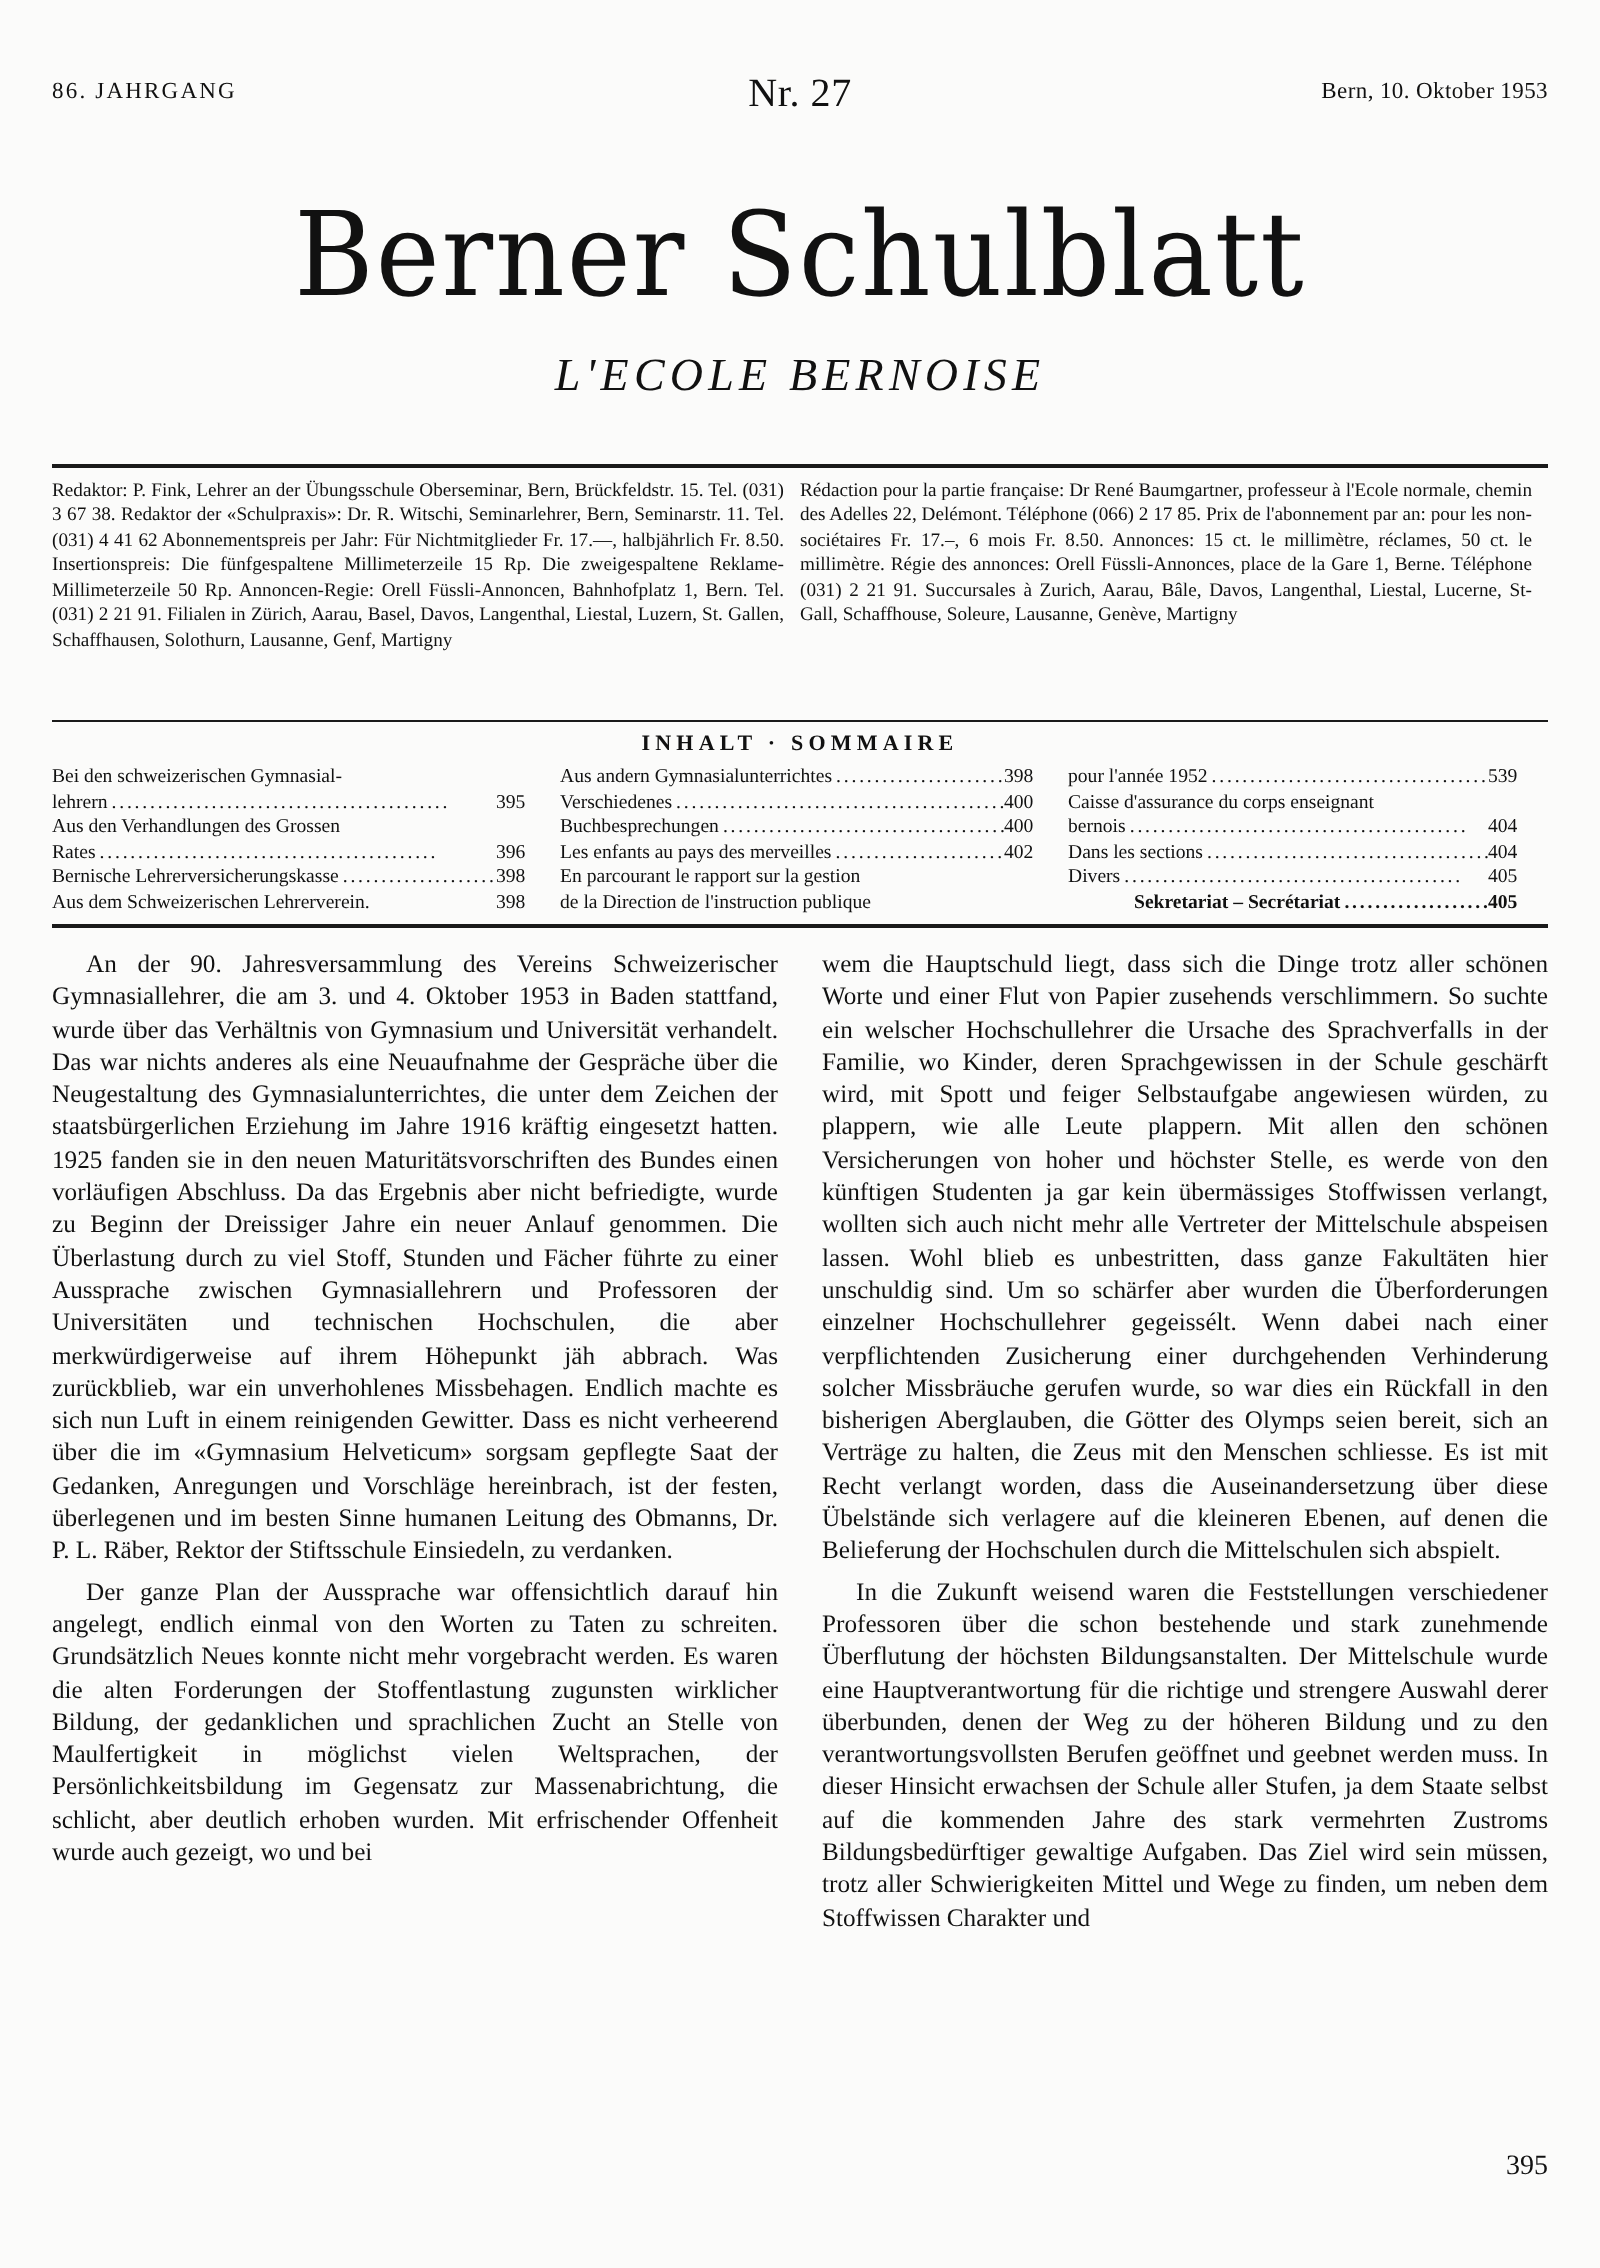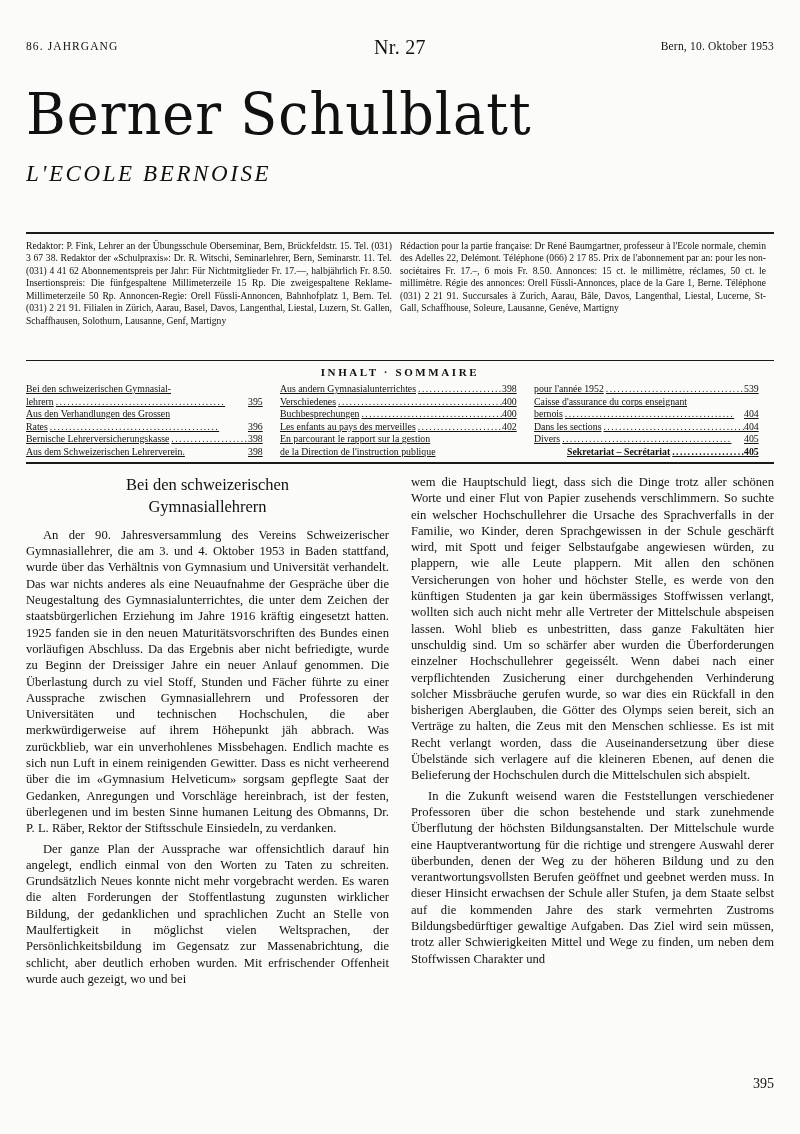--- a/index.html
+++ b/index.html
@@ -53,23 +53,24 @@
     top: -4px;
   }
   .topbar .place-date {
     font-size: 11.5px;
     letter-spacing: 0.2px;
   }
 
   
   .masthead {
     position: absolute;
-    top: 84px;
-    left: 0;
-    width: 748px;
+    top: 98px;
+    left: 0;
+    width: 748px;
+    text-align: center;
   }
   .masthead .title {
     font-family: "DejaVu Serif", "Liberation Serif", serif;
     font-size: 54px;
     line-height: 1.05;
     letter-spacing: 1px;
     font-weight: 400;
     transform: scaleY(1.08);
     transform-origin: center top;
   }
@@ -123,21 +124,21 @@
   .toc {
     position: absolute;
     top: 383px;
     left: 0;
     width: 748px;
     display: flex;
     gap: 14px;
     font-size: 9.8px;
     line-height: 1.28;
   }
-  .toc .col { width: 240px; text-decoration: underline; }
+  .toc .col { width: 240px; }
   .toc .col.c3 { width: 228px; }
   .toc .entry {
     display: flex;
     align-items: baseline;
     white-space: nowrap;
     overflow: hidden;
   }
   .toc .entry .txt { flex: 0 0 auto; }
   .toc .entry .dots {
     flex: 1 1 auto;
@@ -317,24 +318,20 @@
         </div>
       </div>
 
     </div>
 
     <div class="rule thick" style="top:462px;"></div>
 
     <div class="body-cols">
 
       <div class="bodycol">
-        <h1 class="article-title">
-          <span>Bei den schweizerischen</span><br>
-          <span>Gymnasiallehrern</span>
-        </h1>
         <p>An der 90. Jahresversammlung des Vereins Schweizerischer Gymnasiallehrer, die am 3. und 4. Oktober 1953 in Baden stattfand, wurde über das Verhältnis von Gymnasium und Universität verhandelt. Das war nichts anderes als eine Neuaufnahme der Gespräche über die Neugestaltung des Gymnasialunterrichtes, die unter dem Zeichen der staatsbürgerlichen Erziehung im Jahre 1916 kräftig eingesetzt hatten. 1925 fanden sie in den neuen Maturitätsvorschriften des Bundes einen vorläufigen Abschluss. Da das Ergebnis aber nicht befriedigte, wurde zu Beginn der Dreissiger Jahre ein neuer Anlauf genommen. Die Überlastung durch zu viel Stoff, Stunden und Fächer führte zu einer Aussprache zwischen Gymnasiallehrern und Professoren der Universitäten und technischen Hochschulen, die aber merkwürdigerweise auf ihrem Höhepunkt jäh abbrach. Was zurückblieb, war ein unverhohlenes Missbehagen. Endlich machte es sich nun Luft in einem reinigenden Gewitter. Dass es nicht verheerend über die im «Gymnasium Helveticum» sorgsam gepflegte Saat der Gedanken, Anregungen und Vorschläge hereinbrach, ist der festen, überlegenen und im besten Sinne humanen Leitung des Obmanns, Dr. P. L. Räber, Rektor der Stiftsschule Einsiedeln, zu verdanken.</p>
         <p>Der ganze Plan der Aussprache war offensichtlich darauf hin angelegt, endlich einmal von den Worten zu Taten zu schreiten. Grundsätzlich Neues konnte nicht mehr vorgebracht werden. Es waren die alten Forderungen der Stoffentlastung zugunsten wirklicher Bildung, der gedanklichen und sprachlichen Zucht an Stelle von Maulfertigkeit in möglichst vielen Weltsprachen, der Persönlichkeitsbildung im Gegensatz zur Massenabrichtung, die schlicht, aber deutlich erhoben wurden. Mit erfrischender Offenheit wurde auch gezeigt, wo und bei</p>
       </div>
 
       <div class="bodycol">
         <p class="cont">wem die Hauptschuld liegt, dass sich die Dinge trotz aller schönen Worte und einer Flut von Papier zusehends verschlimmern. So suchte ein welscher Hochschullehrer die Ursache des Sprachverfalls in der Familie, wo Kinder, deren Sprachgewissen in der Schule geschärft wird, mit Spott und feiger Selbstaufgabe angewiesen würden, zu plappern, wie alle Leute plappern. Mit allen den schönen Versicherungen von hoher und höchster Stelle, es werde von den künftigen Studenten ja gar kein übermässiges Stoffwissen verlangt, wollten sich auch nicht mehr alle Vertreter der Mittelschule abspeisen lassen. Wohl blieb es unbestritten, dass ganze Fakultäten hier unschuldig sind. Um so schärfer aber wurden die Überforderungen einzelner Hochschullehrer gegeissélt. Wenn dabei nach einer verpflichtenden Zusicherung einer durchgehenden Verhinderung solcher Missbräuche gerufen wurde, so war dies ein Rückfall in den bisherigen Aberglauben, die Götter des Olymps seien bereit, sich an Verträge zu halten, die Zeus mit den Menschen schliesse. Es ist mit Recht verlangt worden, dass die Auseinandersetzung über diese Übelstände sich verlagere auf die kleineren Ebenen, auf denen die Belieferung der Hochschulen durch die Mittelschulen sich abspielt.</p>
         <p>In die Zukunft weisend waren die Feststellungen verschiedener Professoren über die schon bestehende und stark zunehmende Überflutung der höchsten Bildungsanstalten. Der Mittelschule wurde eine Hauptverantwortung für die richtige und strengere Auswahl derer überbunden, denen der Weg zu der höheren Bildung und zu den verantwortungsvollsten Berufen geöffnet und geebnet werden muss. In dieser Hinsicht erwachsen der Schule aller Stufen, ja dem Staate selbst auf die kommenden Jahre des stark vermehrten Zustroms Bildungsbedürftiger gewaltige Aufgaben. Das Ziel wird sein müssen, trotz aller Schwierigkeiten Mittel und Wege zu finden, um neben dem Stoffwissen Charakter und</p>
       </div>
 
     </div>

